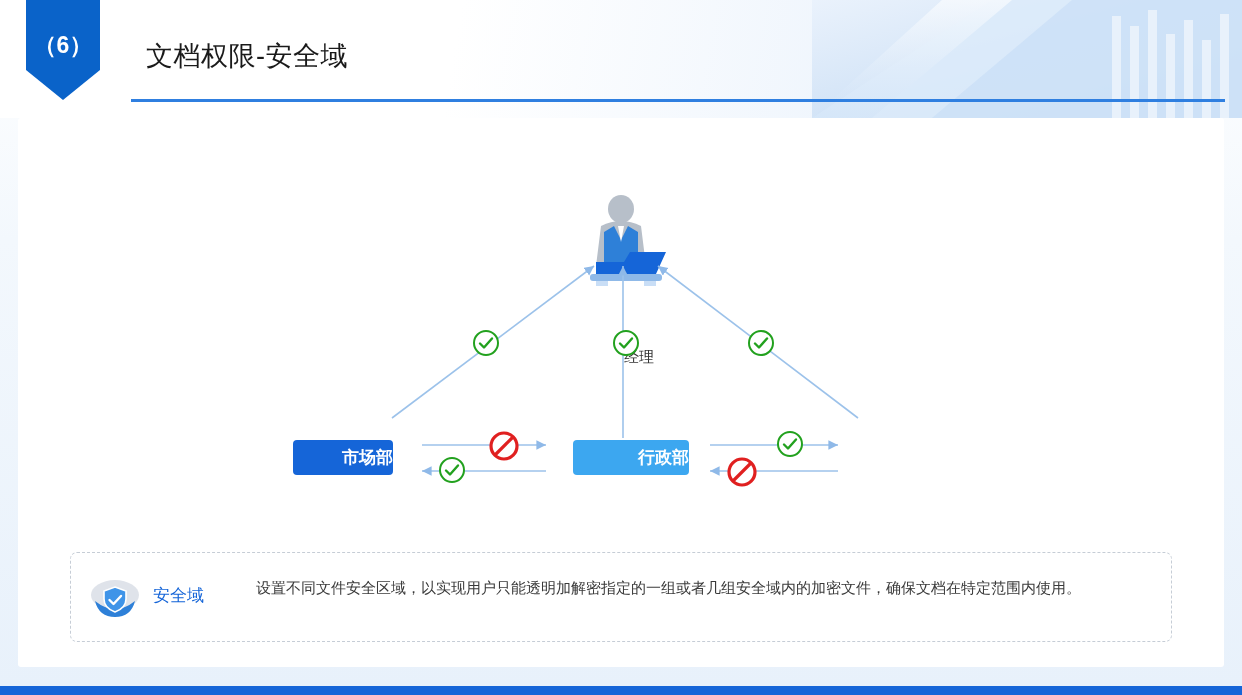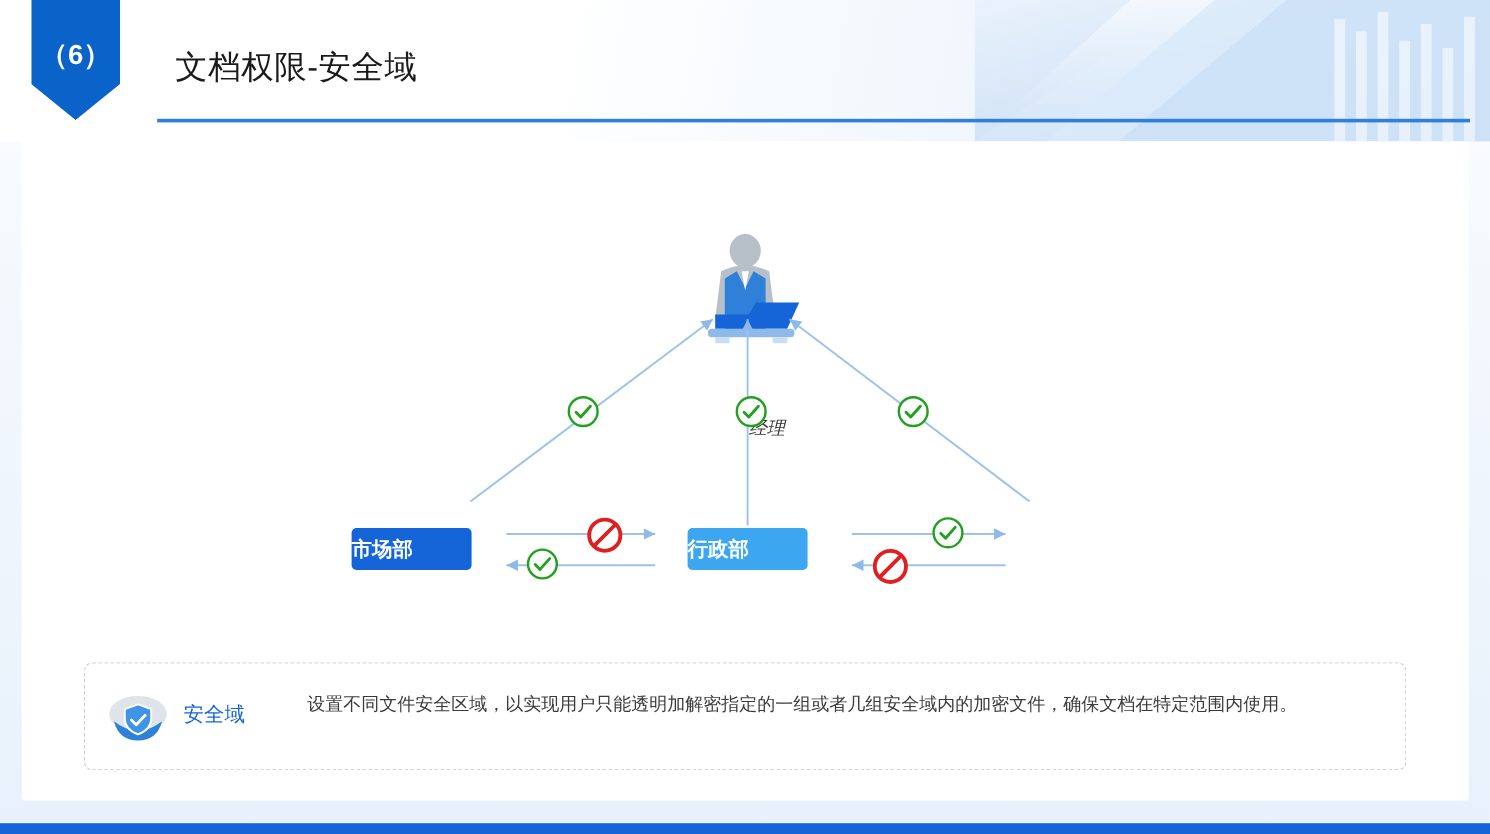--- a/index.html
+++ b/index.html
@@ -99,42 +99,41 @@
     top: 0;
   }
   .person-label {
     position: absolute;
     left: 556px;
     top: 230px;
     width: 130px;
     text-align: center;
     font-size: 15px;
     color: #333333;
-    font-style: italic;
   }
   .dept {
     position: absolute;
     height: 35px;
     line-height: 35px;
-    text-align: left;
+    text-align: right;
     border-radius: 4px;
     font-size: 17px;
     color: #ffffff;
     font-weight: bold;
   }
   .dept-market {
     left: 275px;
     top: 322px;
     width: 100px;
     background: #1565d8;
   }
   .dept-admin {
     left: 555px;
     top: 322px;
-    width: 100px;
+    width: 116px;
     background: #3ca7f0;
   }
   .dept-finance {
     left: 838px;
     top: 322px;
     width: 100px;
     background: #f2b505;
   }
   
   .badge {

